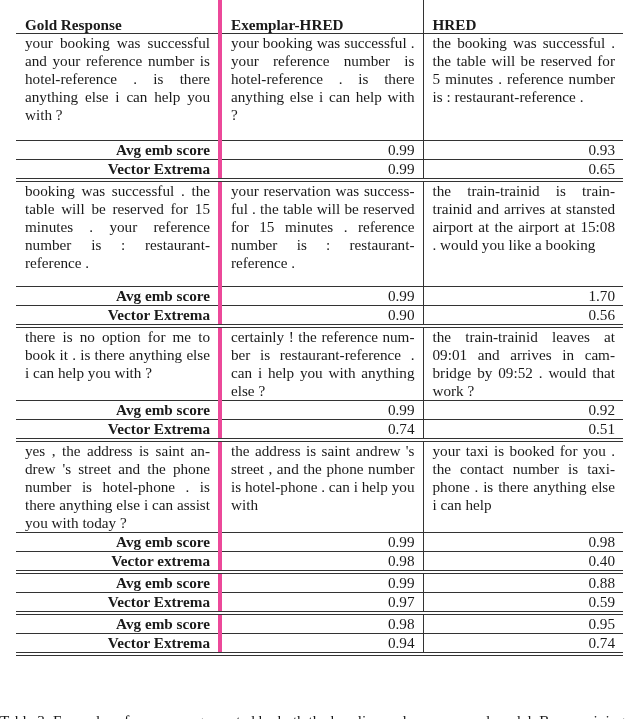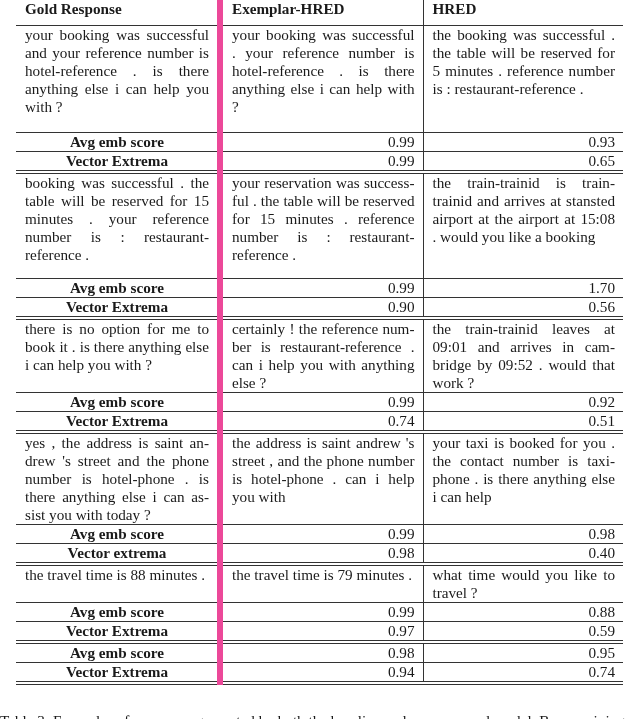--- a/index.html
+++ b/index.html
@@ -13,26 +13,26 @@
     border-collapse: collapse; table-layout: fixed;
     font-size: 15.2px; line-height: 18px;
   }
   .tbl col.c1 { width: 204px; }
   .tbl col.c2 { width: 203px; }
   .tbl col.c3 { width: 200px; }
   .tbl td, .tbl th {
     padding: 0 8px 0 9px; vertical-align: top; text-align: justify;
     hyphens: manual;
   }
-  .tbl th { font-weight: bold; text-align: left; height: 25px; line-height: 17px; padding-top: 0; }
-  .tbl td.mid, .tbl th.mid { border-left: 6px solid #ec4899; border-right: 1px solid #333; }
+  .tbl th { font-weight: bold; text-align: left; height: 17px; line-height: 17px; padding-top: 16px; }
+  .tbl td.mid, .tbl th.mid { border-left: 4px solid #ec4899; border-right: 1px solid #333; }
   .tbl tr.hdr th { border-bottom: 1px solid #333; }
   .tbl tr.resp td { padding-top: 0; padding-bottom: 0; }
   .tbl tr.metric td { height: 18px; line-height: 18px; border-top: 1px solid #333; }
-  .tbl tr.metric td.lab { font-weight: bold; text-align: center; }
+  .tbl tr.metric td.lab { font-weight: bold; text-align: right; }
   .tbl tr.metric td.val { text-align: right; }
   .tbl tr.last td { border-bottom: 4px double #333; }
   .caption {
     position: absolute; left: 0; top: 712px; width: 660px; white-space: nowrap;
     font-size: 15.2px; line-height: 18px; color: #1a1a1a;
   }
 </style>
 </head>
 <body>
 
@@ -106,25 +106,20 @@
     <td class="lab">Avg emb score</td>
     <td class="mid val">0.99</td>
     <td class="val">0.98</td>
   </tr>
   <tr class="metric last">
     <td class="lab">Vector extrema</td>
     <td class="mid val">0.98</td>
     <td class="val">0.40</td>
   </tr>
 
-  <tr class="resp" style="height:36px">
-    <td>the travel time is 88 minutes .</td>
-    <td class="mid">the travel time is 79 minutes .</td>
-    <td>what time would you like to travel ?</td>
-  </tr>
   <tr class="metric">
     <td class="lab">Avg emb score</td>
     <td class="mid val">0.99</td>
     <td class="val">0.88</td>
   </tr>
   <tr class="metric last">
     <td class="lab">Vector Extrema</td>
     <td class="mid val">0.97</td>
     <td class="val">0.59</td>
   </tr>

